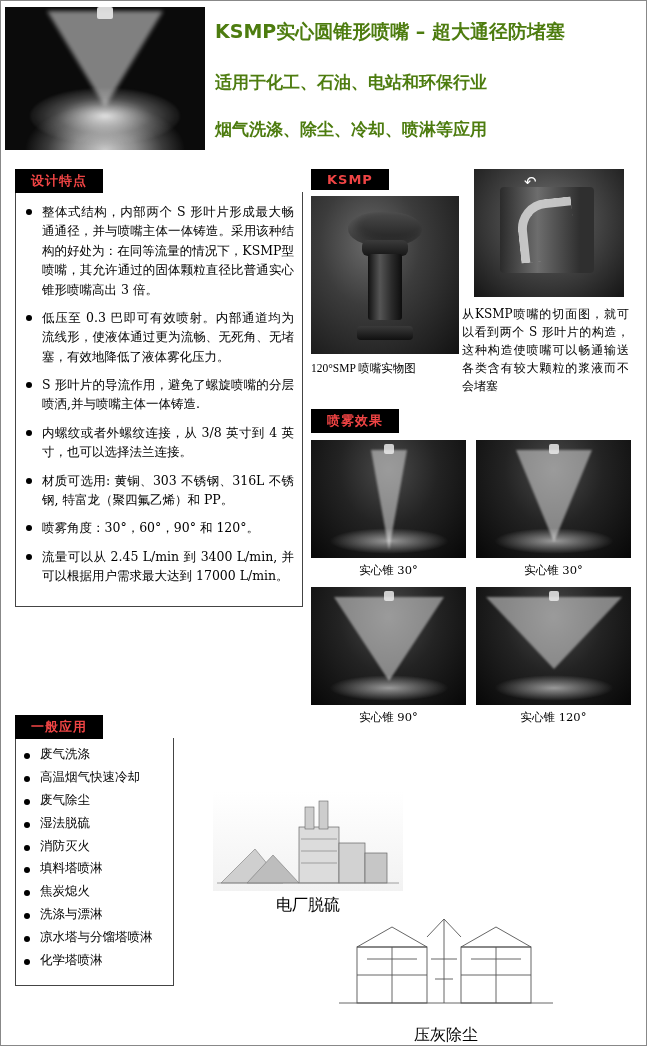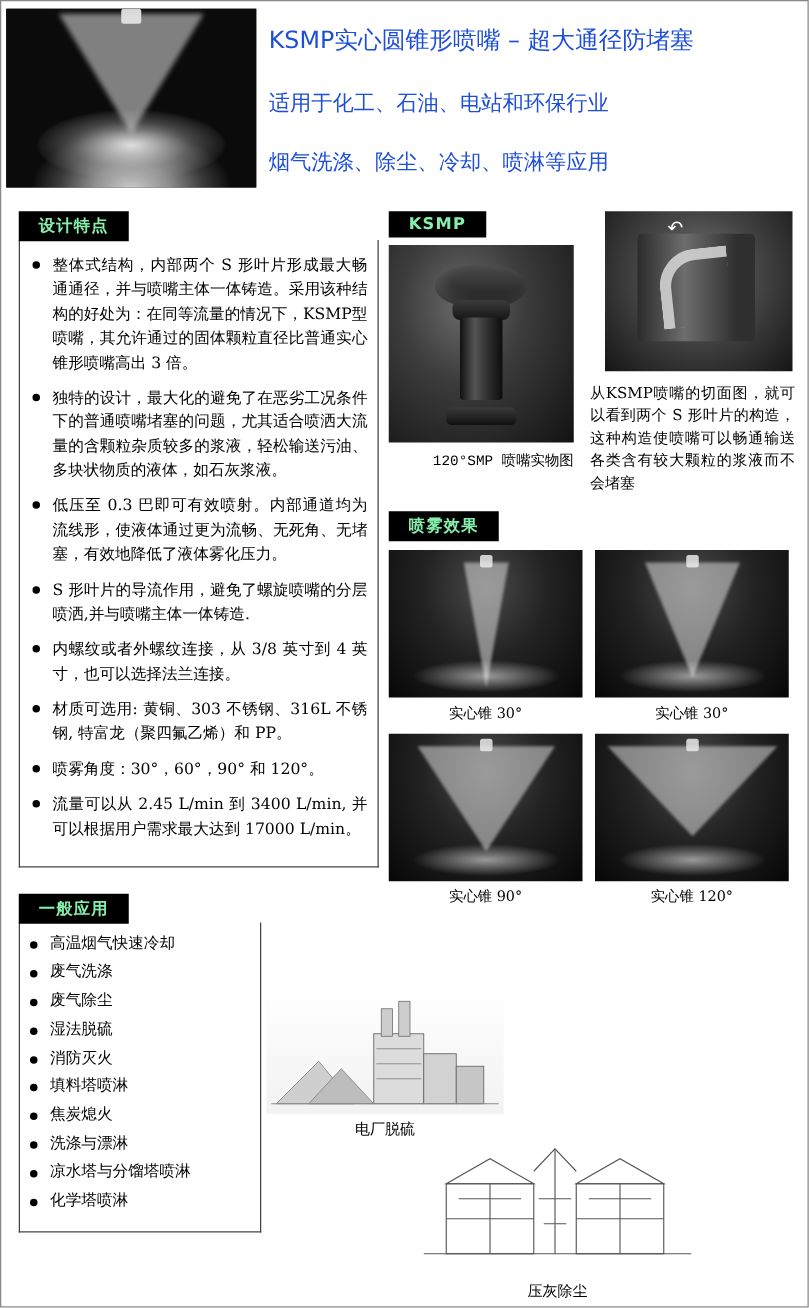--- a/index.html
+++ b/index.html
@@ -59,34 +59,34 @@
     background: radial-gradient(ellipse at center, rgba(255,255,255,0.85) 0%, rgba(190,190,190,0.35) 45%, rgba(0,0,0,0) 75%);
     border-radius: 50%;
     filter: blur(1px);
   }
   .header-text {
     flex: 1;
     padding-top: 12px;
   }
   .header-text .line {
     font-family: "DejaVu Sans", sans-serif;
-    font-weight: normal;
-    color: #1d4ed8;
+    font-weight: bold;
+    color: #4d7c0f;
     margin-bottom: 22px;
     white-space: nowrap;
   }
   .header-text .line1 { font-size: 19px; margin-bottom: 26px; letter-spacing: 0px; }
   .header-text .line2 { font-size: 17px; margin-bottom: 24px; }
   .header-text .line3 { font-size: 17px; }
 
   
   .tab {
     display: inline-block;
     background: #000;
-    color: #86efac;
+    color: #ef4444;
     font-family: "DejaVu Sans", sans-serif;
     font-weight: bold;
     font-size: 13px;
     padding: 3px 16px;
     letter-spacing: 1px;
   }
 
   
   .col-left {
     position: absolute;
@@ -114,41 +114,41 @@
   }
   ul.bullets li:before {
     content: "";
     position: absolute;
     left: 6px; top: 7px;
     width: 6px; height: 6px;
     background: #000;
     border-radius: 50%;
   }
 
-  .apps-wrap { position: absolute; left: 14px; top: 714px; width: 194px; }
+  .apps-wrap { position: absolute; left: 14px; top: 714px; width: 159px; }
   .apps-box {
     border: 1px solid #444;
     border-top: none;
     padding: 8px 6px 10px 2px;
     margin-top: -1px;
   }
   ul.bullets.apps li {
     font-size: 12.5px;
     margin-bottom: 6px;
     line-height: 1.35;
     text-align: left;
   }
 
   
   .col-right {
     position: absolute;
     left: 310px; top: 168px;
     width: 325px;
   }
-  .ksmp-row { display: flex; gap: 13px; }
+  .ksmp-row { display: flex; gap: 3px; }
   .ksmp-left { width: 148px; }
   .ksmp-photo {
     width: 148px; height: 158px;
     background: radial-gradient(ellipse at 40% 30%, #6a6a6a 0%, #3c3c3c 40%, #121212 100%);
     position: relative; overflow: hidden;
     margin-top: 6px;
   }
   .ksmp-photo .cap {
     position: absolute; left: 50%; top: 16px; transform: translateX(-50%);
     width: 74px; height: 34px;
@@ -169,23 +169,23 @@
     border-radius: 3px;
   }
   .ksmp-photo .base {
     position: absolute; left: 50%; bottom: 14px; transform: translateX(-50%);
     width: 56px; height: 14px;
     background: linear-gradient(to bottom, #3a3a3a, #101010);
     border-radius: 4px;
   }
   .cap-text {
     font-size: 11.5px;
-    text-align: right;
+    text-align: left;
     margin-top: 7px;
-    font-family: Liberation Mono, monospace;
+    font-family: Liberation Serif, serif;
   }
   .ksmp-right { width: 167px; }
   .cut-photo {
     width: 150px; height: 128px;
     margin-left: 12px;
     background: radial-gradient(ellipse at 50% 40%, #7a7a7a 0%, #454545 45%, #151515 100%);
     position: relative; overflow: hidden;
   }
   .cut-photo .blk {
     position: absolute; left: 26px; top: 18px;
@@ -262,21 +262,21 @@
     background: linear-gradient(to bottom, #ffffff 0%, #f2f2f2 100%);
     position: relative;
   }
   .illus2 { position: absolute; left: 330px; top: 912px; width: 230px; text-align: center; }
   .illus2 .art {
     width: 230px; height: 108px;
     position: relative;
     background: #fff;
   }
   .illus-cap {
-    font-size: 12px;
+    font-size: 16px;
     margin-top: 4px;
     font-family: "DejaVu Serif", serif;
   }
 </style>
 </head>
 <body>
 
 <div class="page">
 
   <div class="header">
@@ -290,37 +290,36 @@
       <div class="line line2">适用于化工、石油、电站和环保行业</div>
       <div class="line line3">烟气洗涤、除尘、冷却、喷淋等应用</div>
     </div>
   </div>
 
   <div class="col-left">
     <div class="tab">设计特点</div>
     <div class="features-box">
       <ul class="bullets">
         <li>整体式结构，内部两个 S 形叶片形成最大畅通通径，并与喷嘴主体一体铸造。采用该种结构的好处为：在同等流量的情况下，KSMP型喷嘴，其允许通过的固体颗粒直径比普通实心锥形喷嘴高出 3 倍。</li>
-        <li>独特的设计，最大化的避免了在恶劣工况条件下的普通喷嘴堵塞的问题，尤其适合喷洒大流量的含颗粒杂质较多的浆液，轻松输送污油、多块状物质的液体，如石灰浆液。</li>
         <li>低压至 0.3 巴即可有效喷射。内部通道均为流线形，使液体通过更为流畅、无死角、无堵塞，有效地降低了液体雾化压力。</li>
         <li>S 形叶片的导流作用，避免了螺旋喷嘴的分层喷洒,并与喷嘴主体一体铸造.</li>
         <li>内螺纹或者外螺纹连接，从 3/8 英寸到 4 英寸，也可以选择法兰连接。</li>
         <li>材质可选用: 黄铜、303 不锈钢、316L 不锈钢, 特富龙（聚四氟乙烯）和 PP。</li>
         <li>喷雾角度：30°，60°，90° 和 120°。</li>
         <li>流量可以从 2.45 L/min 到 3400 L/min, 并可以根据用户需求最大达到 17000 L/min。</li>
       </ul>
     </div>
   </div>
 
   <div class="apps-wrap">
     <div class="tab">一般应用</div>
     <div class="apps-box">
       <ul class="bullets apps">
+        <li>废气洗涤</li>
         <li>高温烟气快速冷却</li>
-        <li>废气洗涤</li>
         <li>废气除尘</li>
         <li>湿法脱硫</li>
         <li>消防灭火</li>
         <li>填料塔喷淋</li>
         <li>焦炭熄火</li>
         <li>洗涤与漂淋</li>
         <li>凉水塔与分馏塔喷淋</li>
         <li>化学塔喷淋</li>
       </ul>
     </div>

